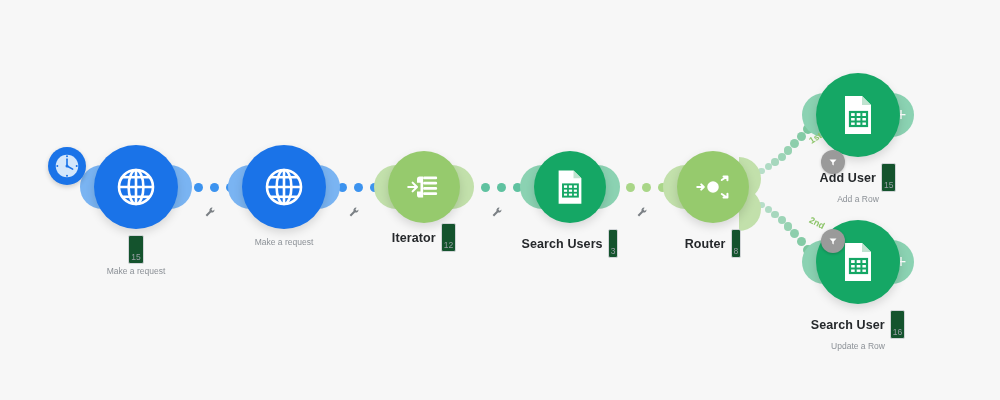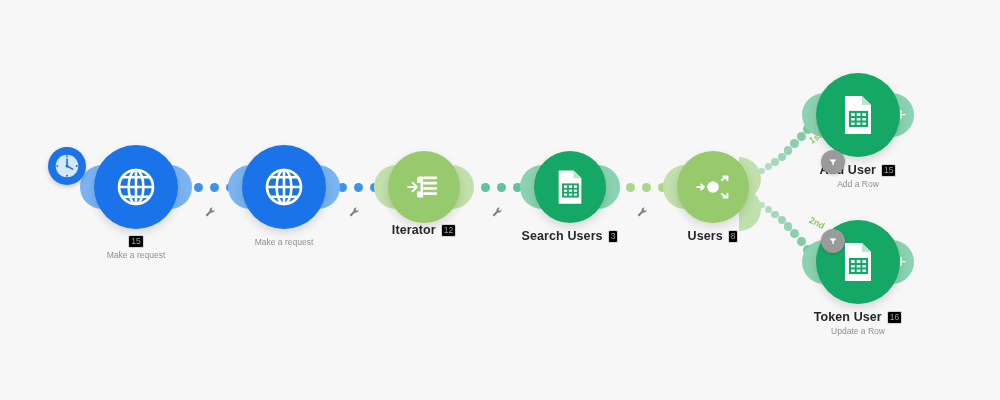--- a/index.html
+++ b/index.html
@@ -85,23 +85,23 @@
     font-size: 12.5px;
     font-weight: bold;
     color: #25282b;
     letter-spacing: .1px;
   }
   .lbl-num {
     font-size: 8.5px;
     color: #9aa0a6;
     border: 1px solid #d2d5d8;
     border-radius: 2px;
-    padding: 0 2px 0 2px;
+    padding: 16px 2px 0 2px;
     line-height: 11px;
-    background: #000000;
+    background: #14532d;
   }
   .lbl-sub {
     font-size: 8.5px;
     color: #8b9096;
     margin-top: 2px;
   }
 
   
   .dots {
     position: absolute;
@@ -279,21 +279,21 @@
           <g stroke="#fff" stroke-width="2.3" fill="none" stroke-linecap="round" stroke-linejoin="round">
       <circle cx="24" cy="24" r="6.6" fill="#fff" stroke="none"></circle>
       <path d="M6 24h7M10.5 21l3 3-3 3"></path>
       <path d="M34 16l6-4M36 12h4.5v4.3"></path>
       <path d="M34 32l6 4M36 36h4.5v-4.3"></path>
       </g>
         </svg>
       </div>
       <div class="labels" style="top: 42px;">
         <div class="lbl-row">
-          <span class="lbl-title">Users</span>
+          <span class="lbl-title">Router</span>
           <span class="lbl-num">8</span>
         </div>
       </div>
     </div>
     <div class="node sz-big" style="left: 858px; top: 115px;">
       <div class="half half-l hc-green"></div>
       <div class="half half-r hc-green plus">
         <span>+</span>
       </div>
       <div class="bubble sz-big c-green">
@@ -330,21 +330,21 @@
       <rect x="16" y="21" width="17" height="14" fill="none" stroke="#15a765" stroke-width="2.2"></rect>
       <line x1="16" y1="26" x2="33" y2="26" stroke="#15a765" stroke-width="2"></line>
       <line x1="16" y1="30.5" x2="33" y2="30.5" stroke="#15a765" stroke-width="2"></line>
       <line x1="21.7" y1="21" x2="21.7" y2="35" stroke="#15a765" stroke-width="2"></line>
       <line x1="27.4" y1="21" x2="27.4" y2="35" stroke="#15a765" stroke-width="2"></line>
       </g>
         </svg>
       </div>
       <div class="labels" style="top: 48px;">
         <div class="lbl-row">
-          <span class="lbl-title">Token User</span>
+          <span class="lbl-title">Search User</span>
           <span class="lbl-num">16</span>
         </div>
         <div class="lbl-sub">Update a Row</div>
       </div>
     </div>
     <div class="dots" style="left: 194px; top: 183px;">
       <i class="dot-blue"></i>
       <i class="dot-blue"></i>
       <i class="dot-blue"></i>
     </div>

